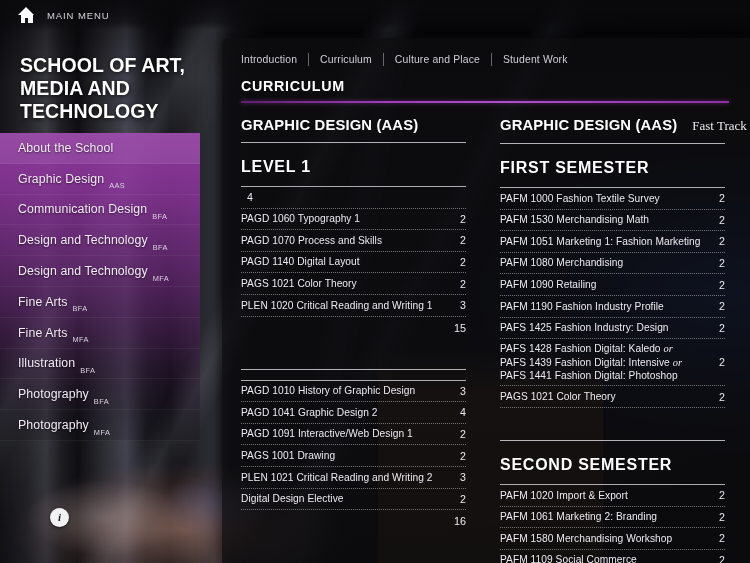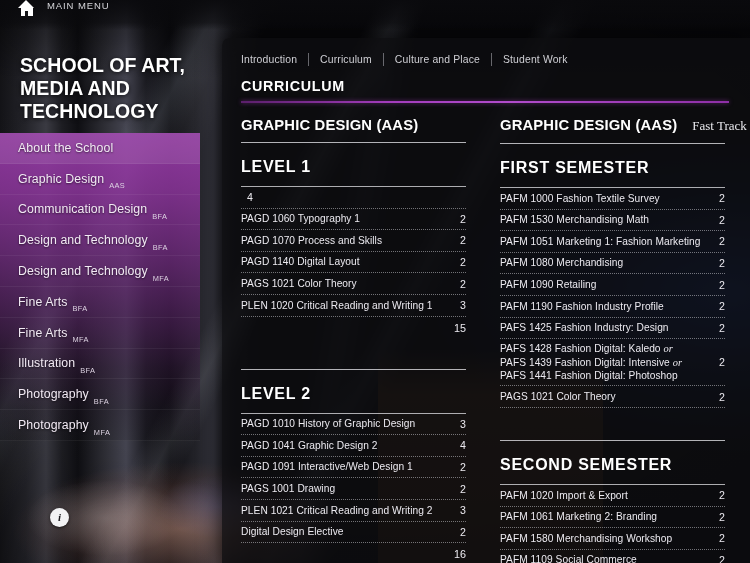--- a/index.html
+++ b/index.html
@@ -56,21 +56,21 @@
     position: absolute; inset: 0;
     background:
       linear-gradient(180deg, rgba(0,0,0,0.55) 0%, rgba(0,0,0,0) 14%),
       radial-gradient(130% 110% at 50% 45%, rgba(0,0,0,0) 40%, rgba(0,0,0,0.55) 100%);
   }
 
   
   .topbar {
     position: absolute; top: 0; left: 0; width: 750px; height: 30px;
     z-index: 40;
-    display: flex; 
+    display: flex; align-items: center;
     padding-left: 18px;
     background: linear-gradient(180deg, rgba(10,10,13,0.92) 0%, rgba(10,10,13,0.55) 75%, rgba(10,10,13,0) 100%);
   }
   .home-icon { width: 17px; height: 16px; position: relative; display: inline-block; }
   .home-icon .roof {
     position: absolute; left: 0; top: 0;
     width: 0; height: 0;
     border-left: 8.5px solid transparent;
     border-right: 8.5px solid transparent;
     border-bottom: 8px solid #ffffff;
@@ -393,21 +393,20 @@
           </div>
           <div class="course-row">
             <div class="cname">PLEN 1020 Critical Reading and Writing 1</div>
             <div class="ccred">3</div>
           </div>
           <div class="total-row">
             <div class="ttotal">15</div>
           </div>
           <div class="group-gap"></div>
           <div class="col-rule"></div>
-          <div class="group-title">LEVEL 2</div>
           <div class="group-rule"></div>
           <div class="course-row">
             <div class="cname">PAGD 1010 History of Graphic Design</div>
             <div class="ccred">3</div>
           </div>
           <div class="course-row">
             <div class="cname">PAGD 1041 Graphic Design 2</div>
             <div class="ccred">4</div>
           </div>
           <div class="course-row">

